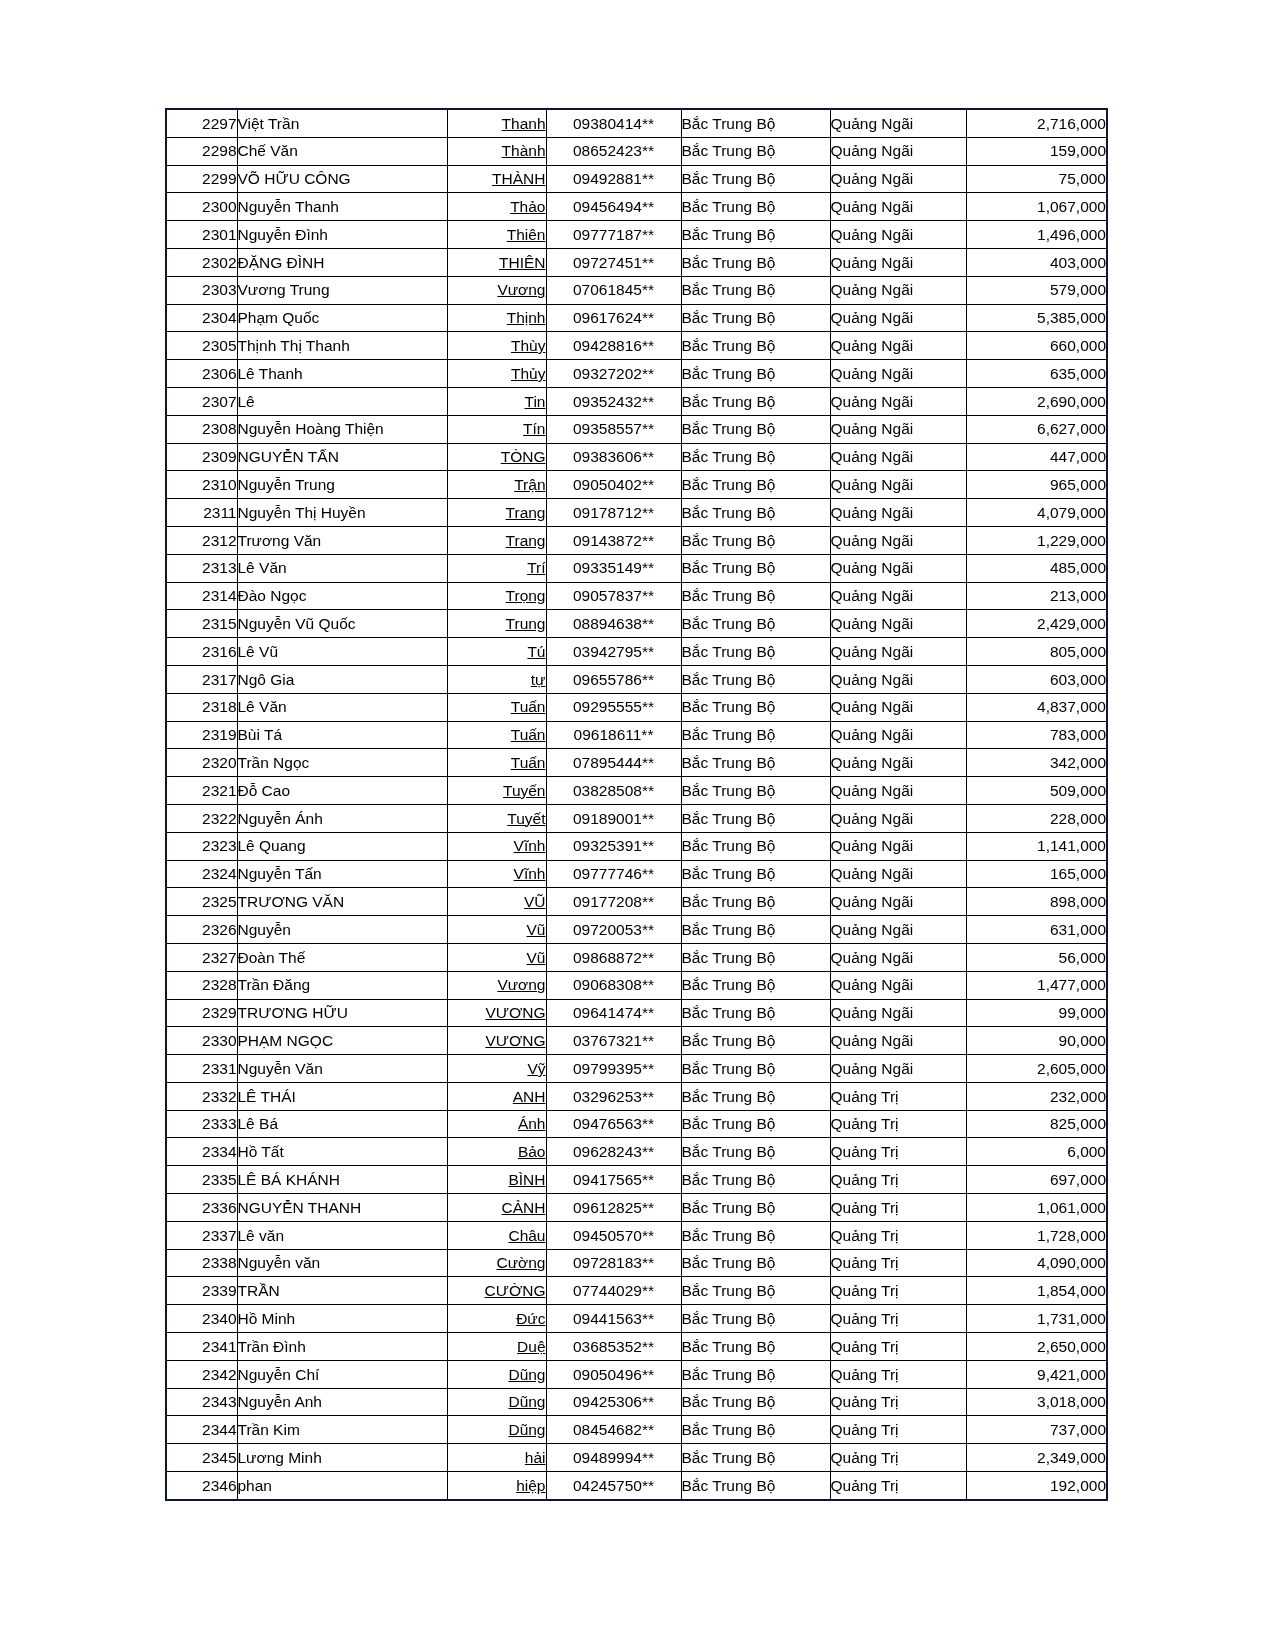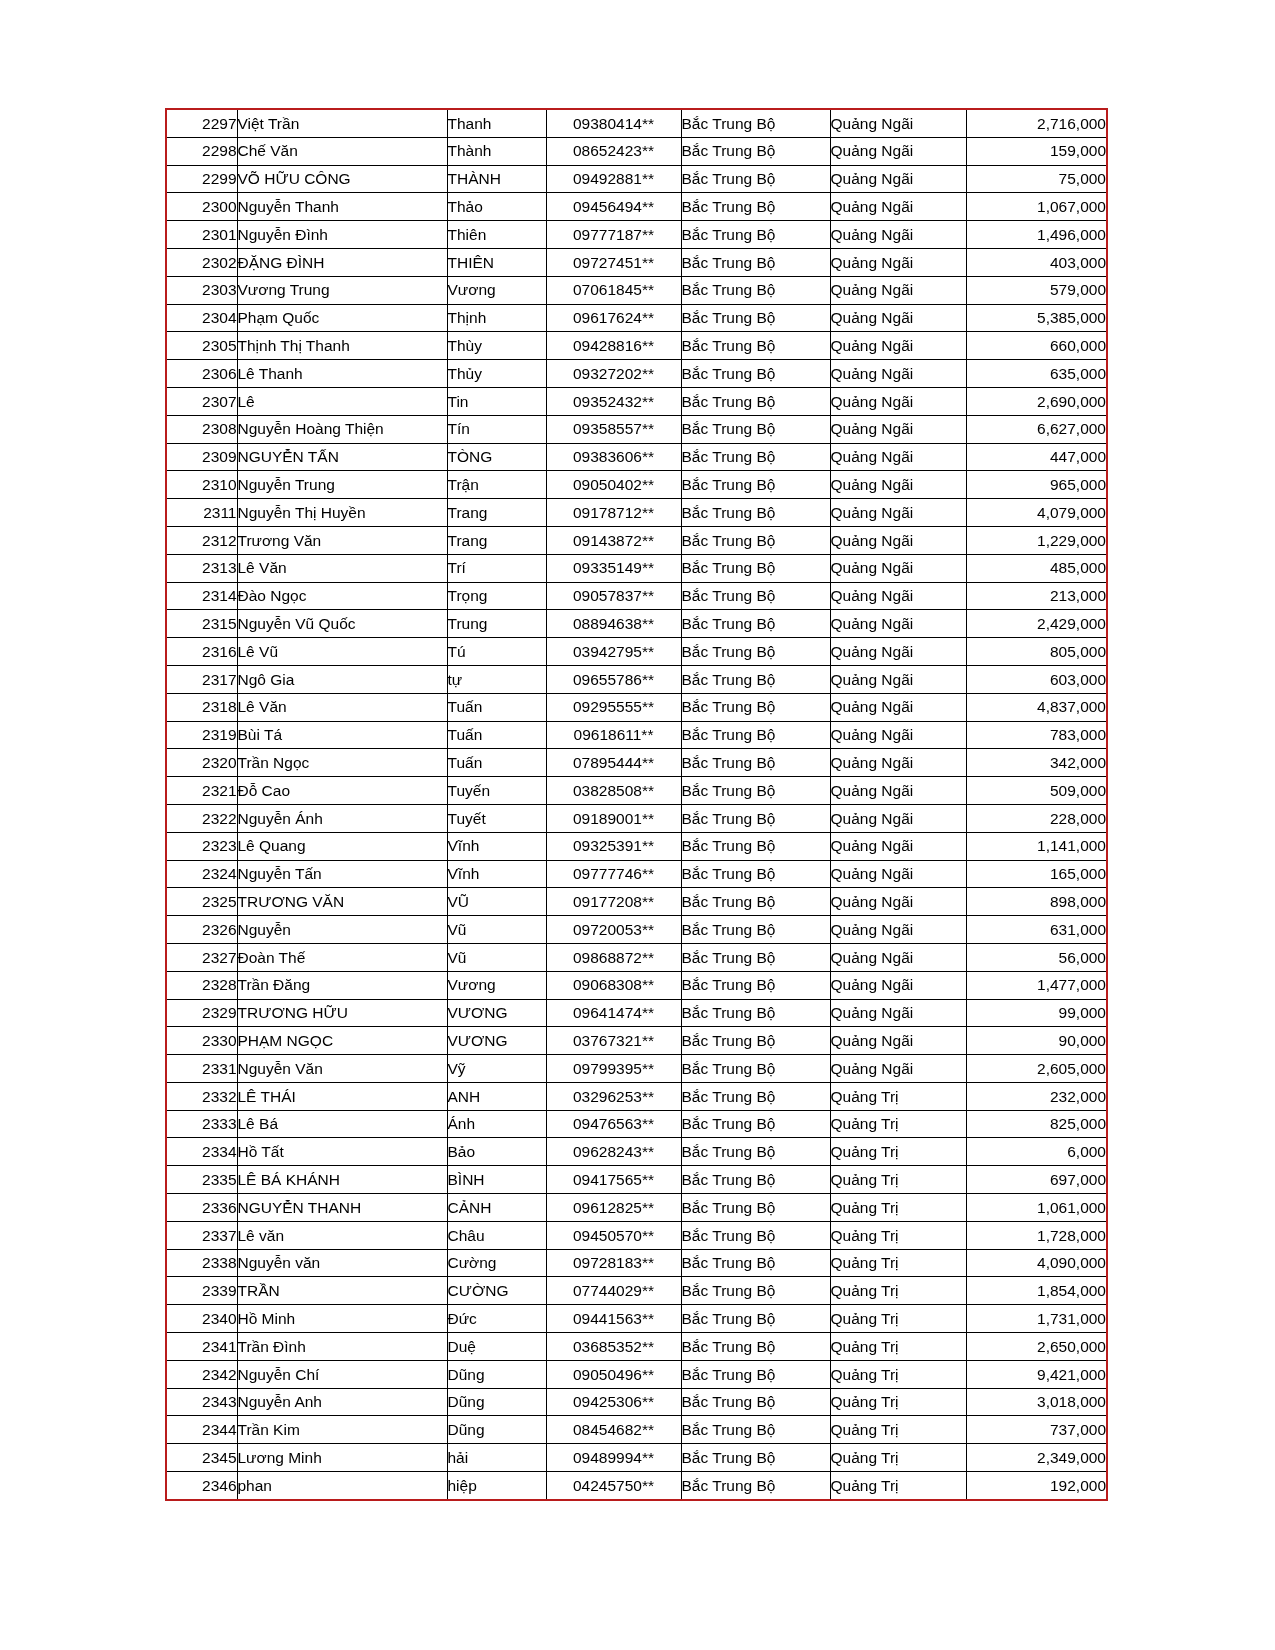--- a/index.html
+++ b/index.html
@@ -16,21 +16,21 @@
     color: #000000;
     overflow: hidden;
   }
   table.data-table {
     position: absolute;
     left: 165px;
     top: 108px;
     width: 941px;
     border-collapse: collapse;
     table-layout: fixed;
-    border: 2px solid #b91c1c;
+    border: 2px solid #0f172a;
   }
   table.data-table td {
     border: 1px solid #000000;
     height: 26.8px;
     font-size: 15.5px;
     line-height: 1;
     padding: 0;
     white-space: nowrap;
     overflow: hidden;
     vertical-align: middle;
@@ -39,21 +39,21 @@
   col.c-index    { width: 71px; }
   col.c-surname  { width: 210px; }
   col.c-given    { width: 99px; }
   col.c-phone    { width: 135px; }
   col.c-region   { width: 149px; }
   col.c-province { width: 136px; }
   col.c-amount   { width: 141px; }
   
   td:nth-child(1) { text-align: right;  padding-right: 5px; }
   td:nth-child(2) { text-align: left; }
-  td:nth-child(3) { text-align: left; }
+  td:nth-child(3) { text-align: right; text-decoration: underline; }
   td:nth-child(4) { text-align: center; }
   td:nth-child(5) { text-align: left;   padding-left: 4px; }
   td:nth-child(6) { text-align: left;   padding-left: 4px; margin-left: 36px; }
   td:nth-child(7) { text-align: right;  padding-right: 10px; }
 </style>
 </head>
 <body>
 
 <div class="page">
   <table class="data-table">

